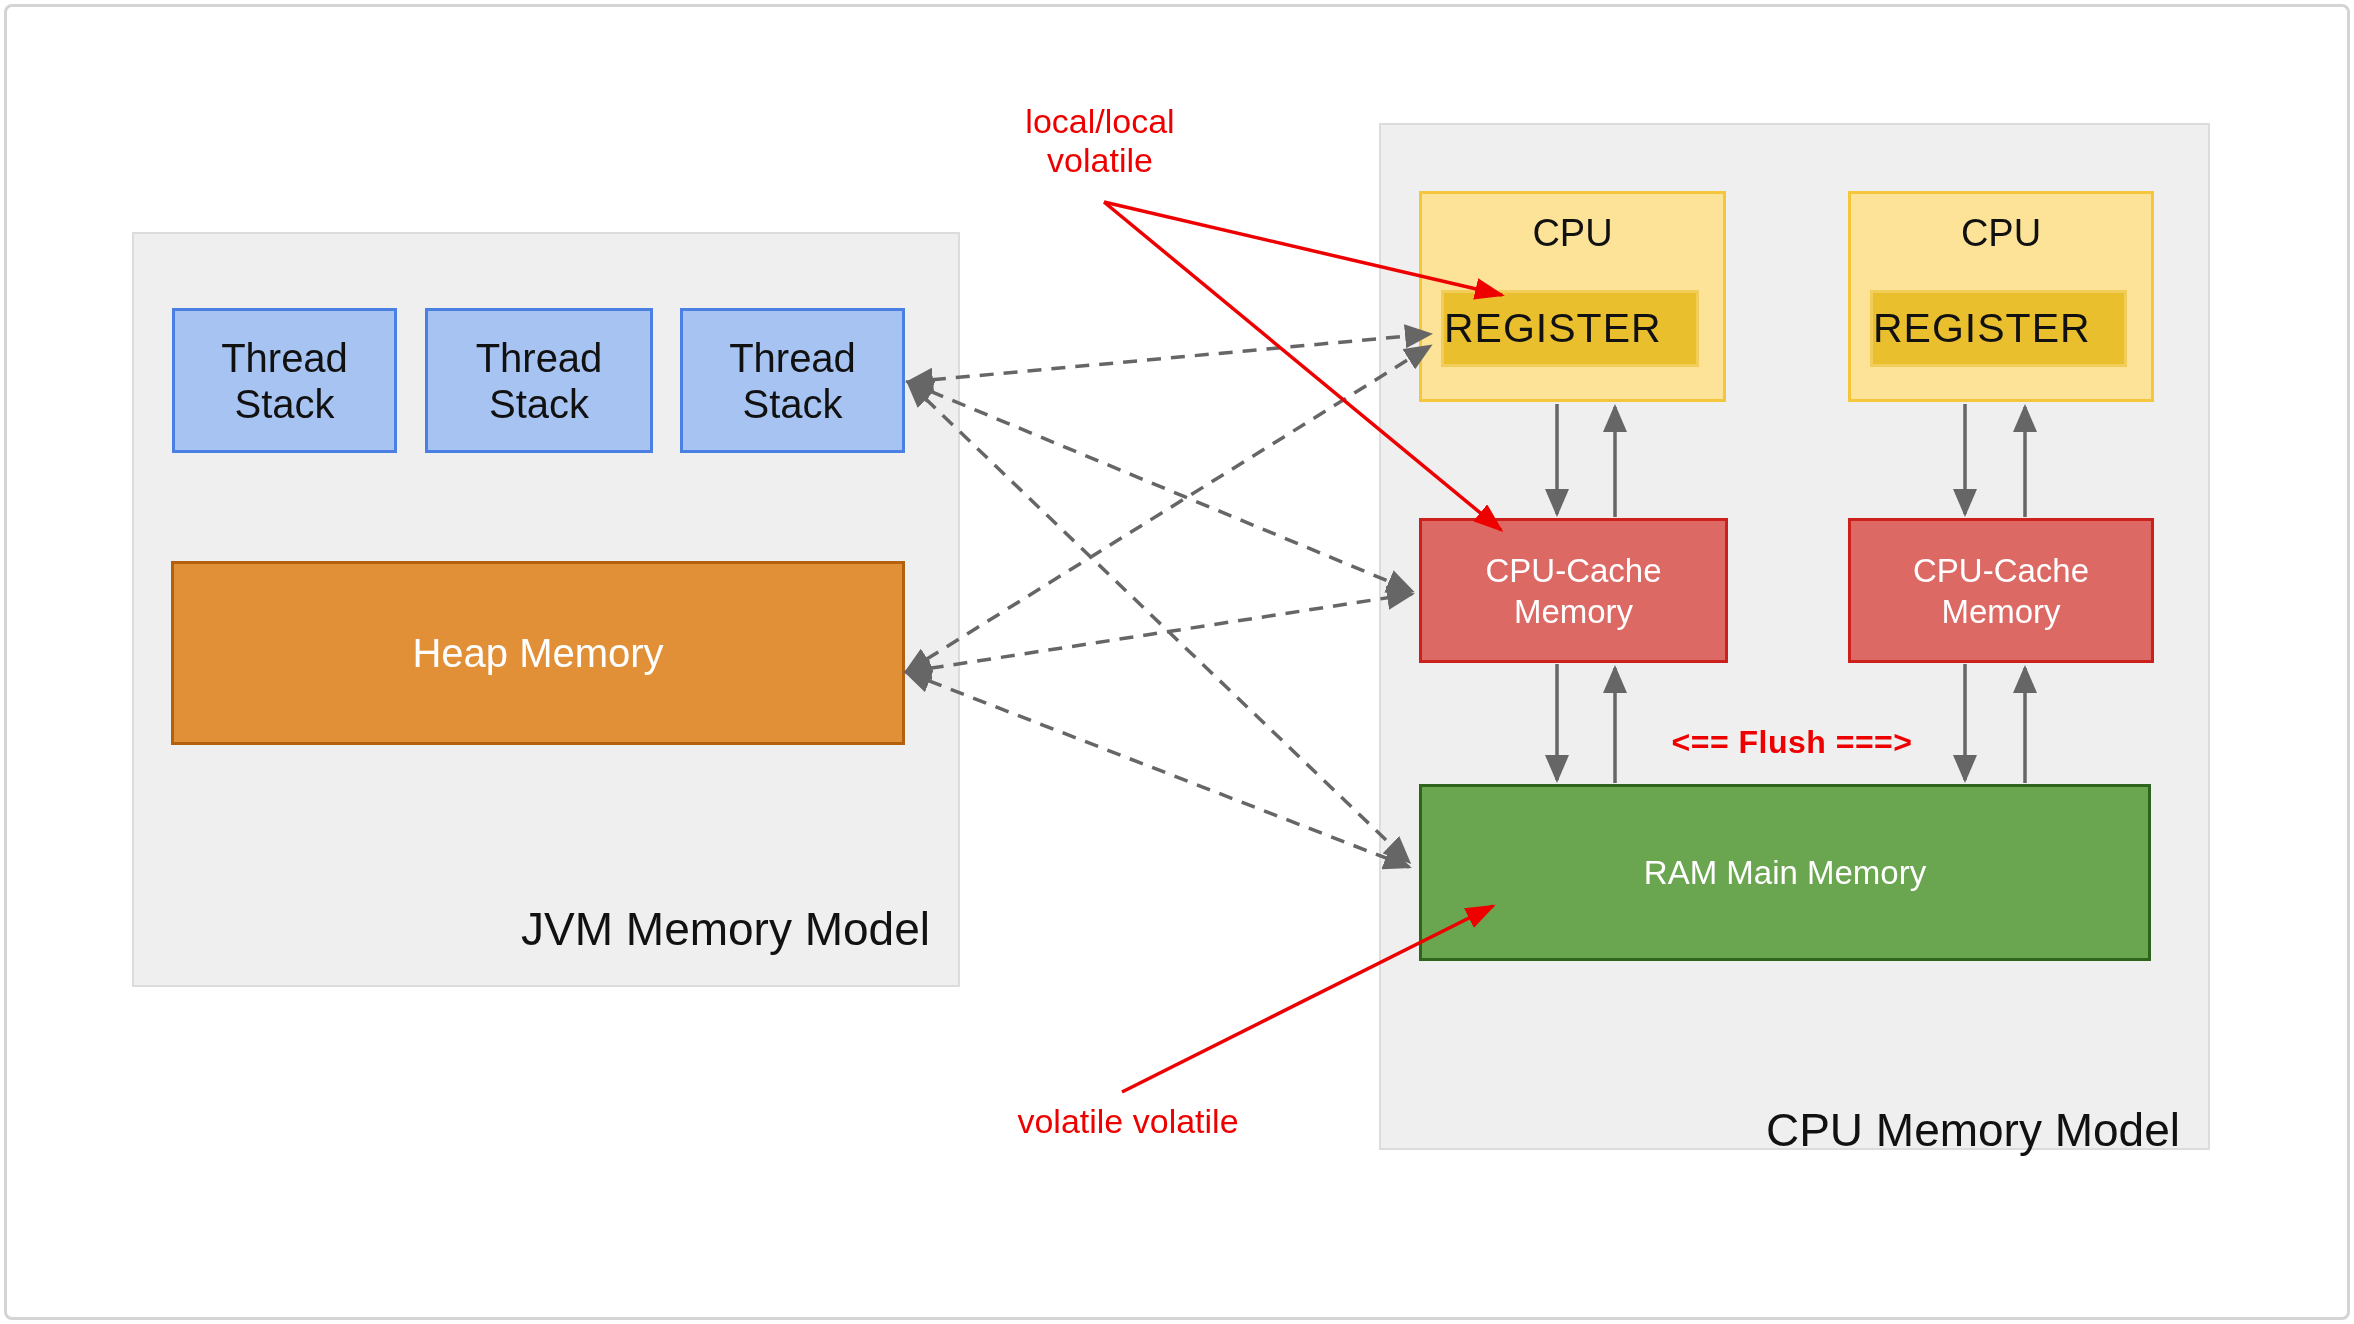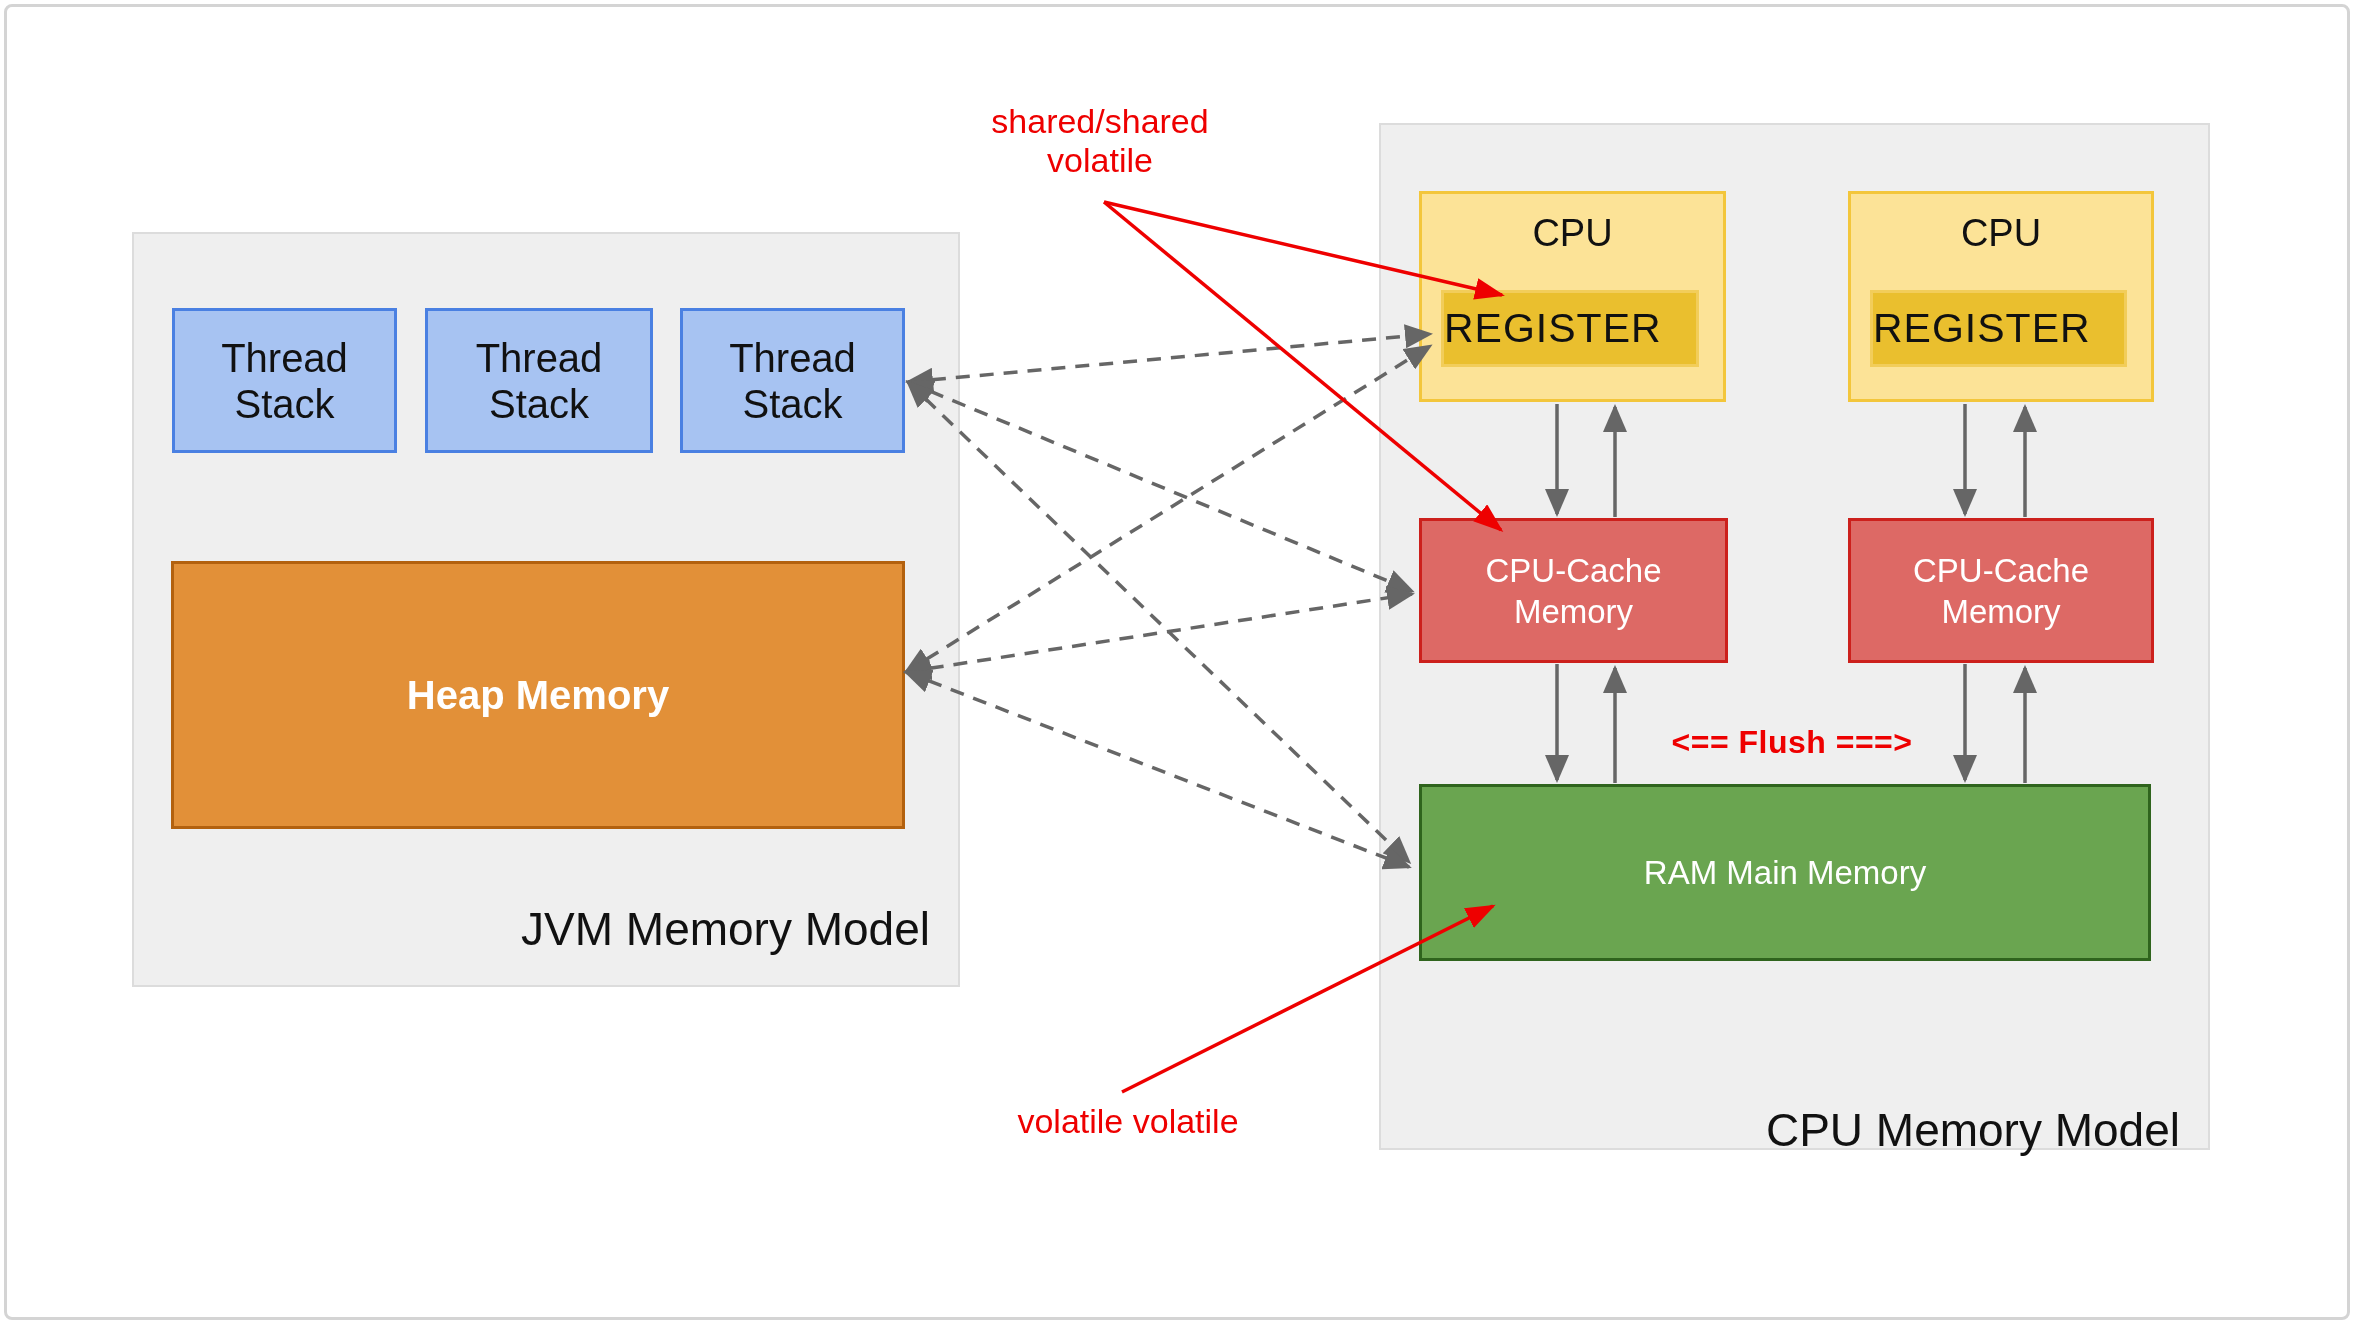--- a/index.html
+++ b/index.html
@@ -14,22 +14,22 @@
   .panel-label{position:absolute;font-size:46px;line-height:52px;color:var(--text_dark);text-align:right;}
   .jvm-label{left:520px;top:903px;width:410px;}
   .cpu-label{left:1760px;top:1060px;width:420px;margin-top:44px;}
 
   .box{position:absolute;box-sizing:border-box;display:flex;align-items:center;justify-content:center;text-align:center;}
 
   .ts{top:308px;width:225px;height:145px;background:var(--thread_fill);border:3px solid var(--thread_border);
       font-size:40px;line-height:46px;color:var(--text_dark);padding:0 18px;}
   .ts1{left:172px;} .ts2{left:425px;width:228px;} .ts3{left:680px;}
 
-  .heap{left:171px;top:561px;width:734px;height:268px;background:var(--heap_fill);border:3px solid var(--heap_border);
-        font-size:40px;color:var(--text_light);font-weight:bold;}
+  .heap{left:171px;top:561px;width:734px;height:184px;background:var(--heap_fill);border:3px solid var(--heap_border);
+        font-size:40px;color:var(--text_light);}
 
   .cpu-box{top:191px;width:307px;height:211px;background:var(--cpu_fill);border:3px solid var(--cpu_border);
            display:block;text-align:center;}
   .cpu-box1{left:1419px;} .cpu-box2{left:1848px;width:306px;}
   .cpu-title{margin-top:18px;font-size:38px;color:var(--text_dark);}
   .register{position:absolute;left:19px;top:96px;width:258px;height:77px;background:var(--register_fill);
             border:3px solid var(--register_border);box-sizing:border-box;display:flex;align-items:center;justify-content:flex-start;
             font-size:41px;color:var(--text_dark);letter-spacing:1px;}
   .cpu-box2 .register{width:257px;}
 
@@ -89,21 +89,21 @@
   <div class="box cache cache2">
     <span>CPU-Cache Memory</span>
   </div>
 
   <div class="box ram">
     <span>RAM Main Memory</span>
   </div>
   <div class="panel-label cpu-label">CPU Memory Model</div>
 
   <div class="annotation local-shared">
-    <div>shared/shared</div>
+    <div>local/local</div>
     <div>volatile</div>
   </div>
   <div class="annotation volatile">volatile volatile</div>
   <div class="annotation flush">&lt;== Flush ===&gt;</div>
 
   <svg class="overlay" viewBox="0 0 2354 1324">
     <defs>
       <marker id="gray-head" markerUnits="userSpaceOnUse" markerWidth="28" markerHeight="24" refX="25" refY="12" orient="auto-start-reverse">
         <path d="M0,0 L28,12 L0,24 Z" fill="#666666"></path>
       </marker>

